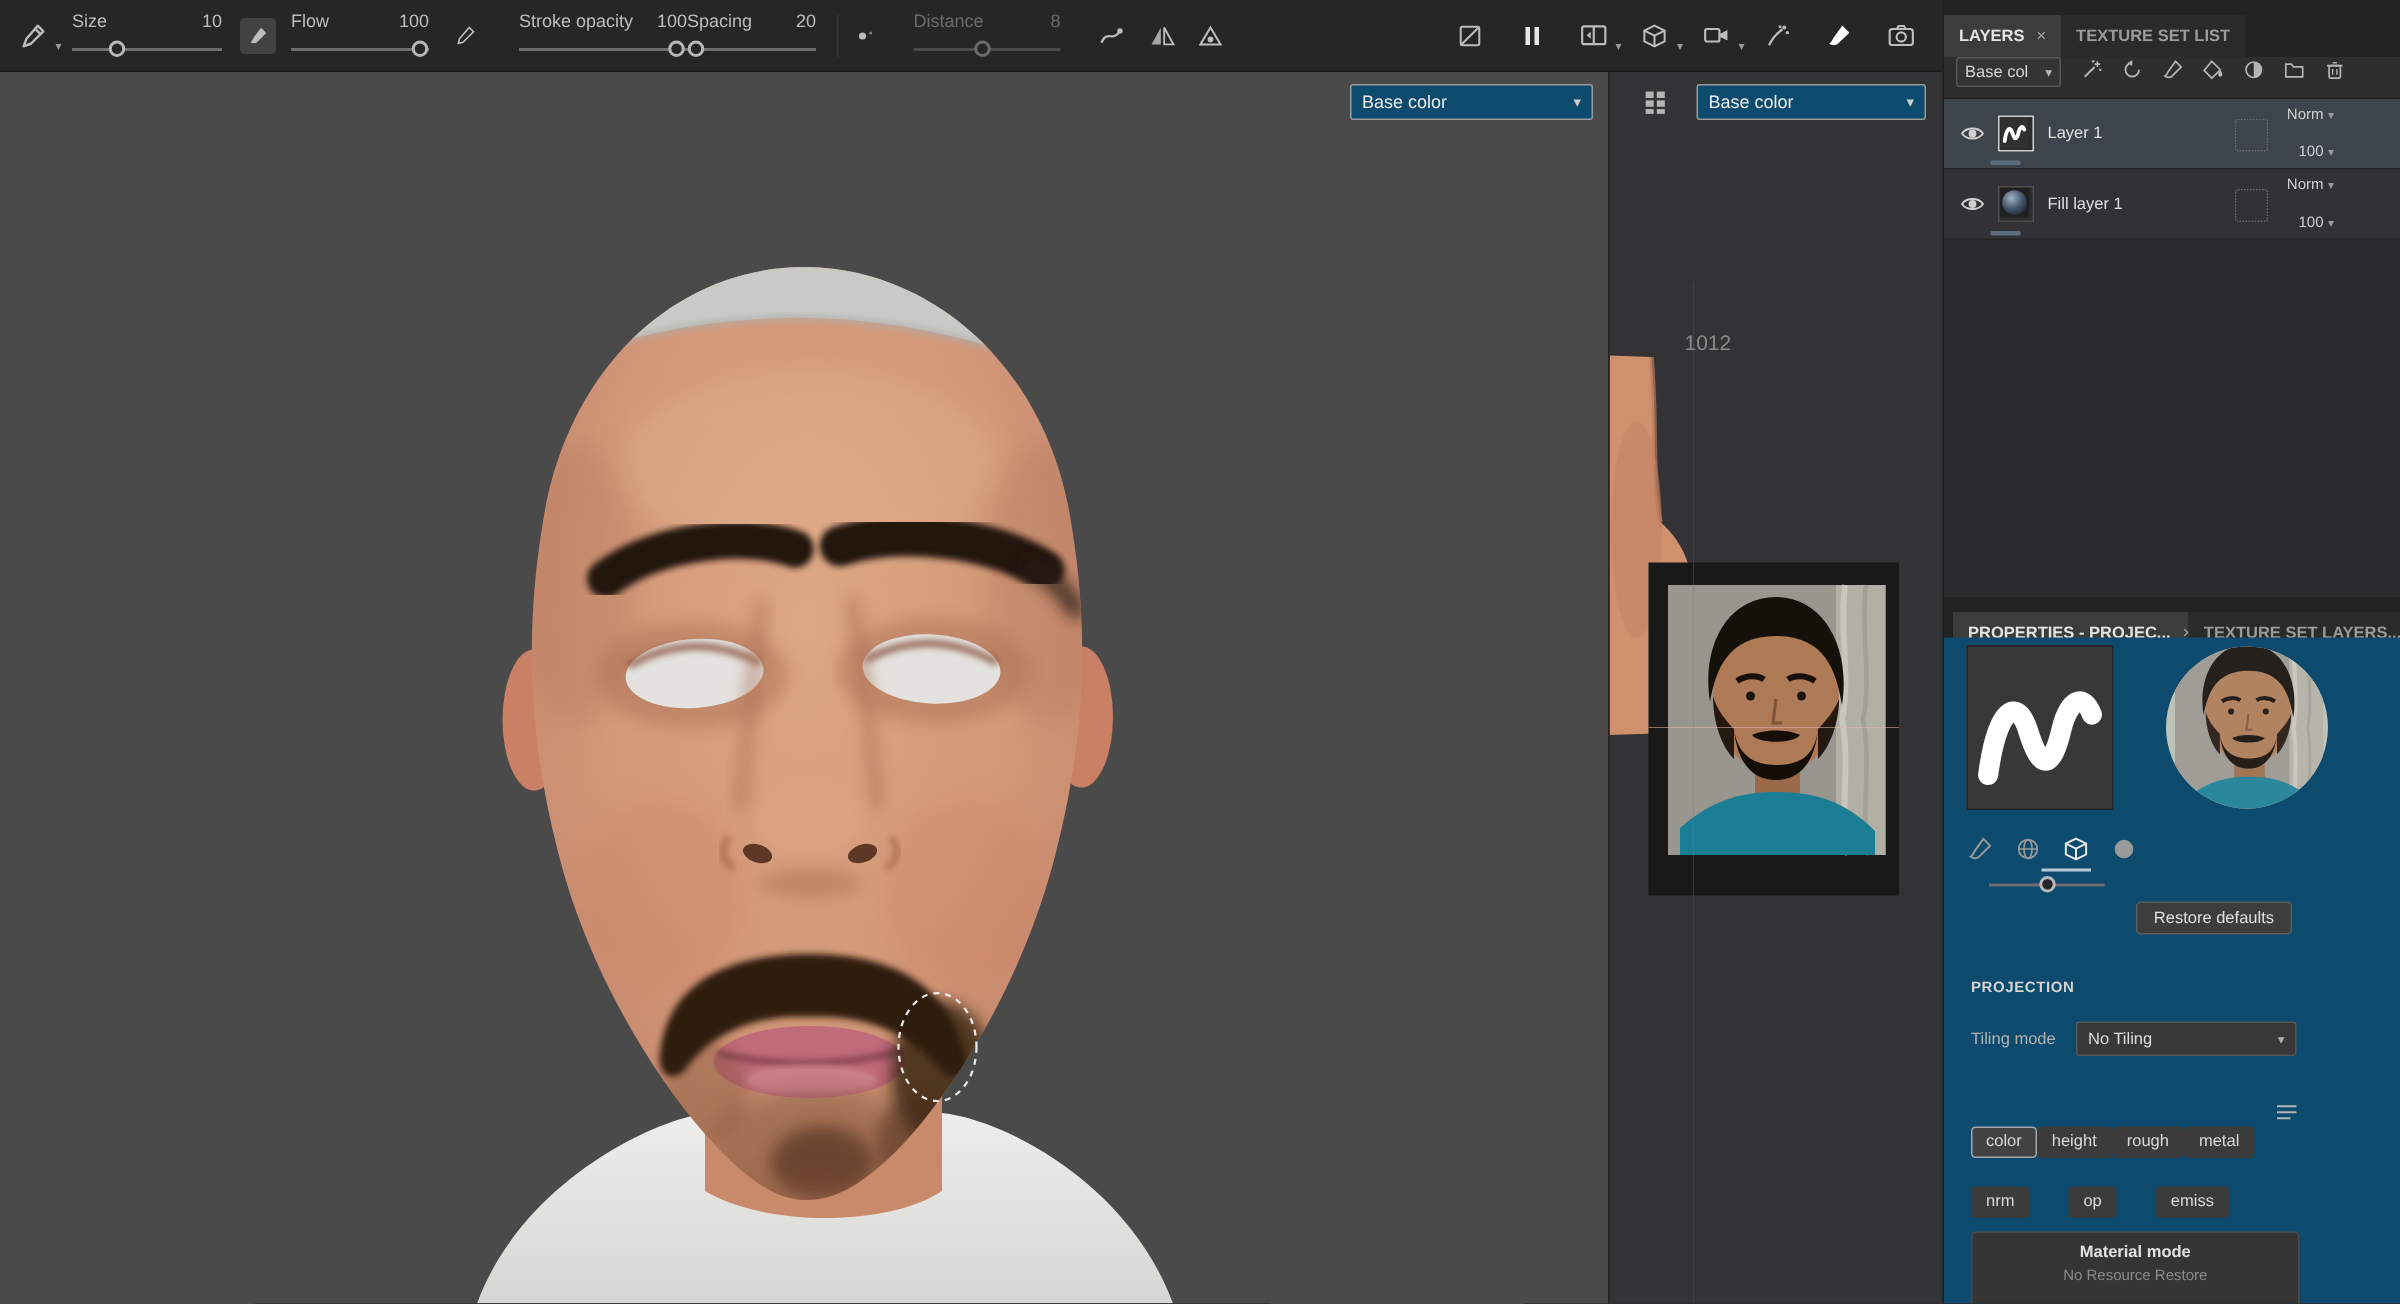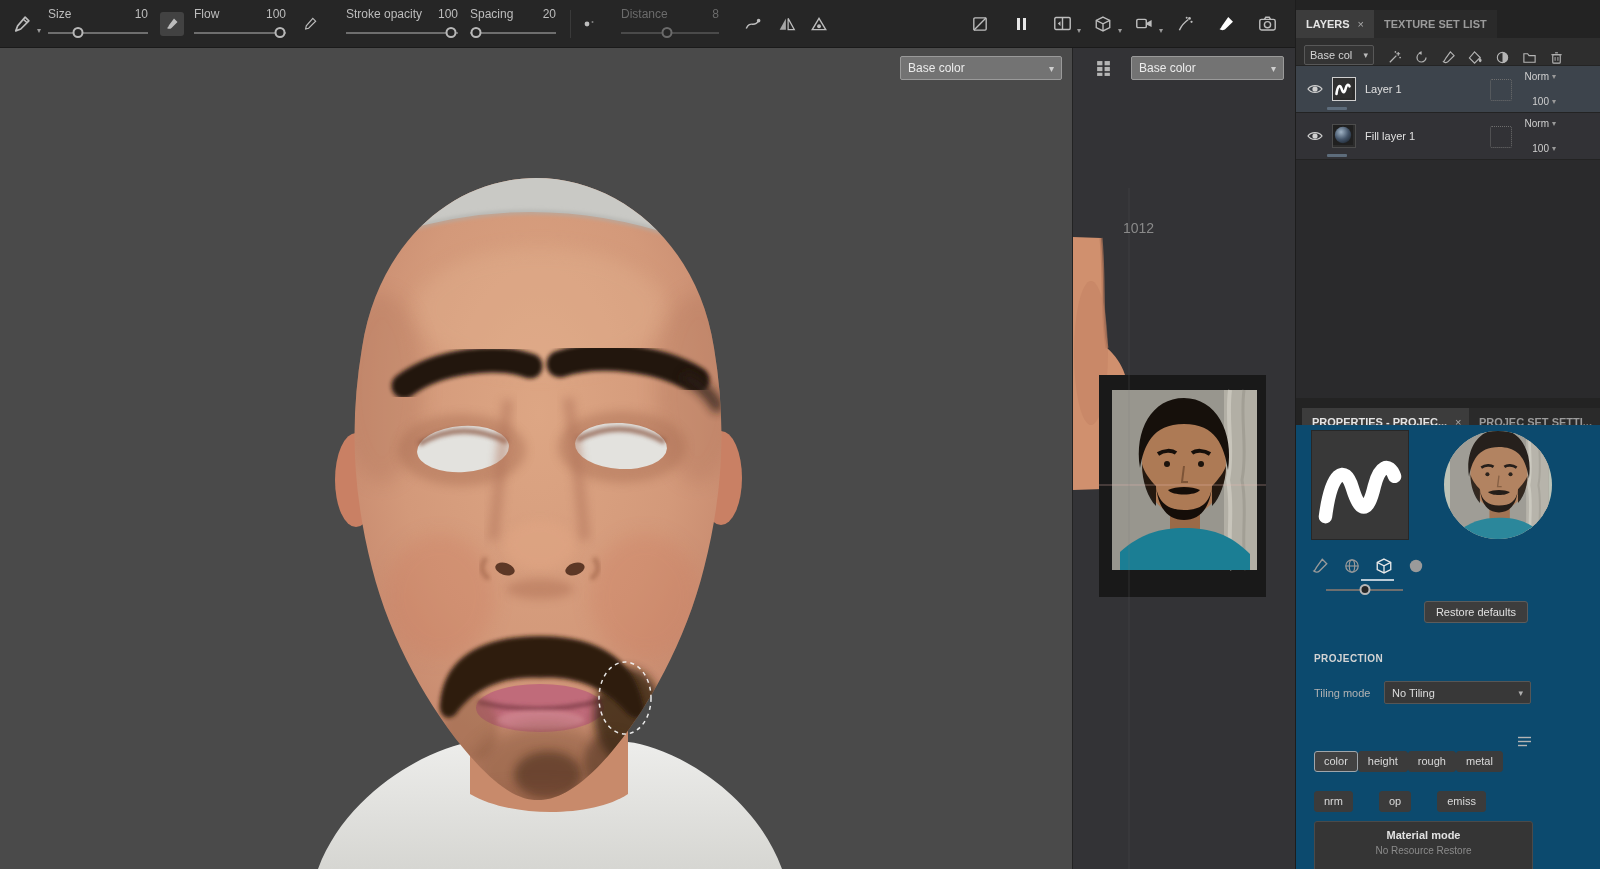--- a/index.html
+++ b/index.html
@@ -20,31 +20,31 @@
   .knob{position:absolute;top:2px;width:11px;height:11px;border-radius:50%;background:#262626;border:2px solid #b8b8b8;box-sizing:border-box;transform:translateX(-50%);}
   .sg.disabled .sg-head{color:#6b6b6b;}
   .sg.disabled .rail{background:#4a4a4a;}
   .sg.disabled .knob{border-color:#6b6b6b;}
   .pause{display:flex;gap:3px;align-items:center;justify-content:center;width:24px;height:24px;flex:none;}
   .pause i{width:3px;height:12px;background:#e6e6e6;}
   .tb-right{margin-left:auto;display:flex;align-items:center;gap:17px;margin-right:16px;}
   
   .vp3d{position:absolute;left:0;top:48px;width:1072px;height:821px;background:#4a4a4a;overflow:hidden;}
   .vp2d{position:absolute;left:1072px;top:48px;width:223px;height:821px;background:#333336;border-left:1px solid #232323;overflow:hidden;box-sizing:border-box;}
-  .vp-select{position:absolute;height:24px;background:#737373;border:1px solid #9a9a9a;border-radius:2px;display:flex;align-items:center;justify-content:space-between;padding:0 7px;color:#ececec;font-size:12px;box-sizing:border-box;z-index:5;}
+  .vp-select{position:absolute;height:24px;background:#0c4a6e;border:1px solid #9a9a9a;border-radius:2px;display:flex;align-items:center;justify-content:space-between;padding:0 7px;color:#ececec;font-size:12px;box-sizing:border-box;z-index:5;}
   .vp-select .caret{font-size:10px;color:#cfcfcf;}
   .grid-btn{position:absolute;left:22px;top:12px;color:#b5b5b5;z-index:5;}
   .res-label{position:absolute;left:50px;top:172px;font-size:14px;color:#8a8a8a;z-index:4;}
   
   .rpanel{position:absolute;left:1295px;top:0;width:305px;height:869px;background:#2e2e2e;border-left:1px solid #1d1d1d;box-sizing:border-box;}
   .ptabs{position:absolute;left:0;right:0;height:38px;background:#232323;display:flex;align-items:flex-end;}
   .ptab{height:28px;display:flex;align-items:center;gap:8px;padding:0 10px;font-size:11px;font-weight:bold;color:#9b9b9b;background:#2a2a2a;white-space:nowrap;overflow:hidden;}
   .ptab.active{background:#3c3c3c;color:#e4e4e4;}
   .ptab .x{font-weight:normal;color:#aaaaaa;cursor:pointer;}
-  .ltoolbar{position:absolute;left:0;right:0;top:38px;height:28px;background:#2e2e2e;border-bottom:1px solid #242424;display:flex;align-items:flex-end;padding:0 11px 0 8px;box-sizing:border-box;}
+  .ltoolbar{position:absolute;left:0;right:0;top:38px;height:28px;background:#2e2e2e;border-bottom:1px solid #242424;display:flex;align-items:flex-start;padding:0 11px 0 8px;box-sizing:border-box;}
   .mini-dd{width:70px;height:20px;background:#343434;border:1px solid #585858;border-radius:2px;display:flex;align-items:center;justify-content:space-between;padding:0 5px;font-size:11px;color:#d5d5d5;box-sizing:border-box;}
   .mini-dd .caret{font-size:9px;color:#bbb;}
   .licons{display:flex;gap:11px;margin-left:12px;align-items:center;}
   .sicon{width:16px;height:16px;display:flex;align-items:center;justify-content:center;color:#b5b5b5;flex:none;position:relative;}
   .layer-list{position:absolute;left:0;right:0;top:66px;height:332px;background:#2a2a2c;}
   .layer-row{position:relative;height:46px;border-bottom:1px solid #232323;background:#323236;display:flex;align-items:center;}
   .layer-row.selected{background:#3d444c;}
   .layer-eye{margin-left:10px;color:#cfcfcf;}
   .layer-thumb{margin-left:8px;width:22px;height:22px;flex:none;border:1px solid #cfcfcf;background:#2c2c2c;overflow:hidden;}
   .layer-thumb.noborder{border:1px solid #4c4c4c;}
@@ -155,21 +155,21 @@
       <div class="sg-head">
           <span>Stroke opacity</span>
           <span>100</span>
         </div>
       <div class="sg-rail">
           <div class="rail"></div>
           <div class="knob" style="left:94%"></div>
         </div>
     </div>
 
-    <div class="sg" style="width:86px;margin-left:12px">
+    <div class="sg" style="width:86px;">
       <div class="sg-head">
           <span>Spacing</span>
           <span>20</span>
         </div>
       <div class="sg-rail">
           <div class="rail"></div>
           <div class="knob" style="left:7%"></div>
         </div>
     </div>
 
@@ -514,21 +514,21 @@
         <span class="layer-progress"></span>
       </div>
     </div>
 
     <div class="ptabs" style="top:398px">
       <div class="ptab active" style="margin-left:6px;max-width:150px">
         <span>PROPERTIES - PROJEC...</span>
         <span class="x">×</span>
       </div>
       <div class="ptab" style="max-width:130px">
-        <span>PROJEC SET SETTI...</span>
+        <span>TEXTURE SET LAYERS...</span>
       </div>
     </div>
 
     <div class="props">
       <div class="brush-preview">
         <svg width="96" height="108" viewBox="0 0 100 110">
             <rect width="100" height="110" fill="#383838"></rect>
             <use href="#squiggle"></use>
           </svg>
       </div>

